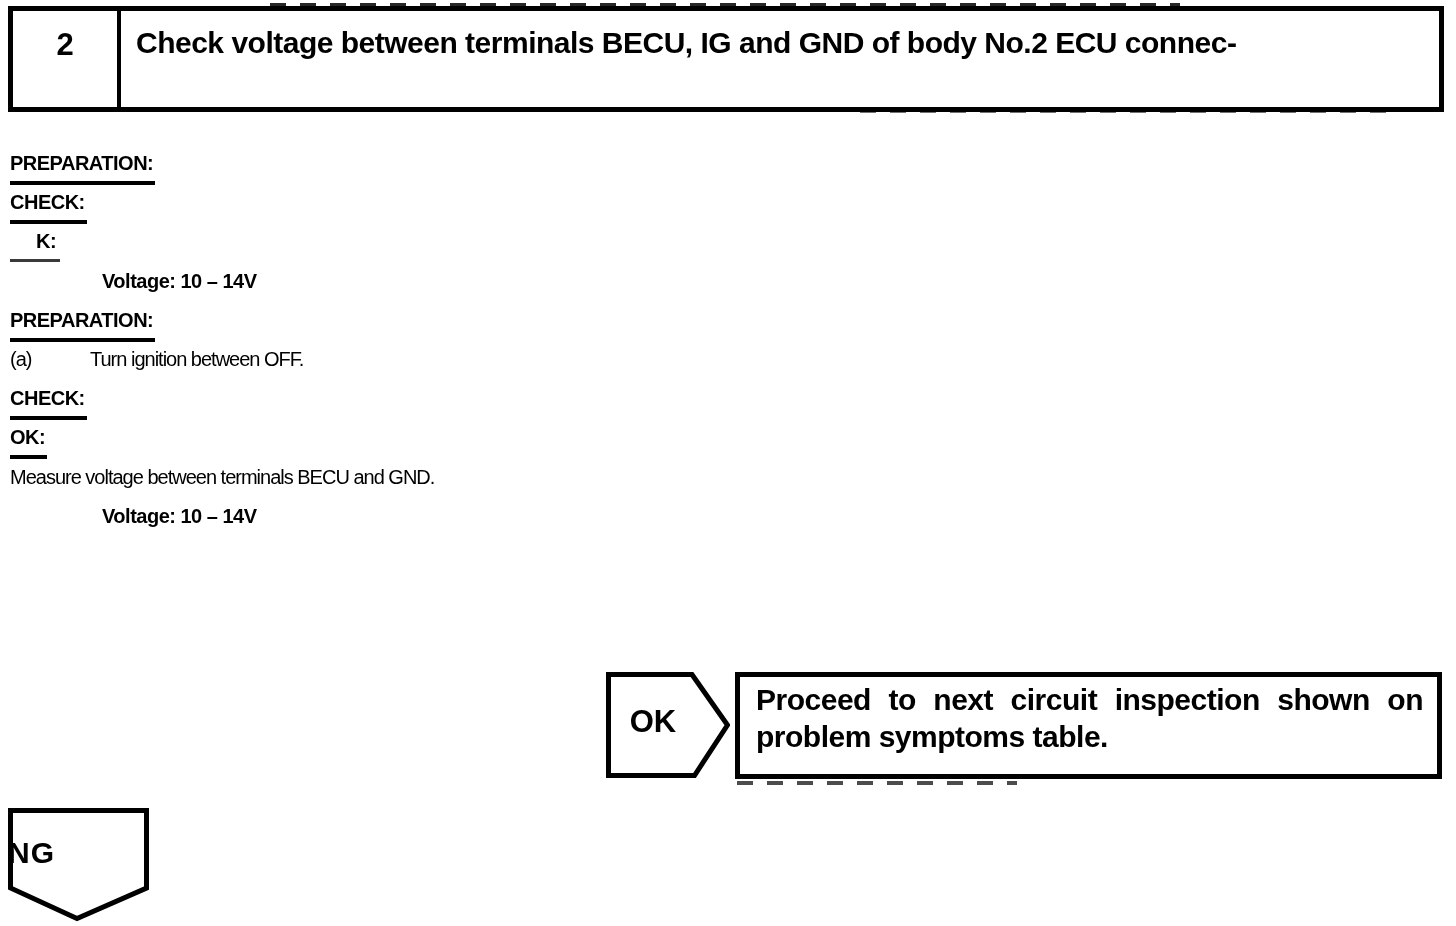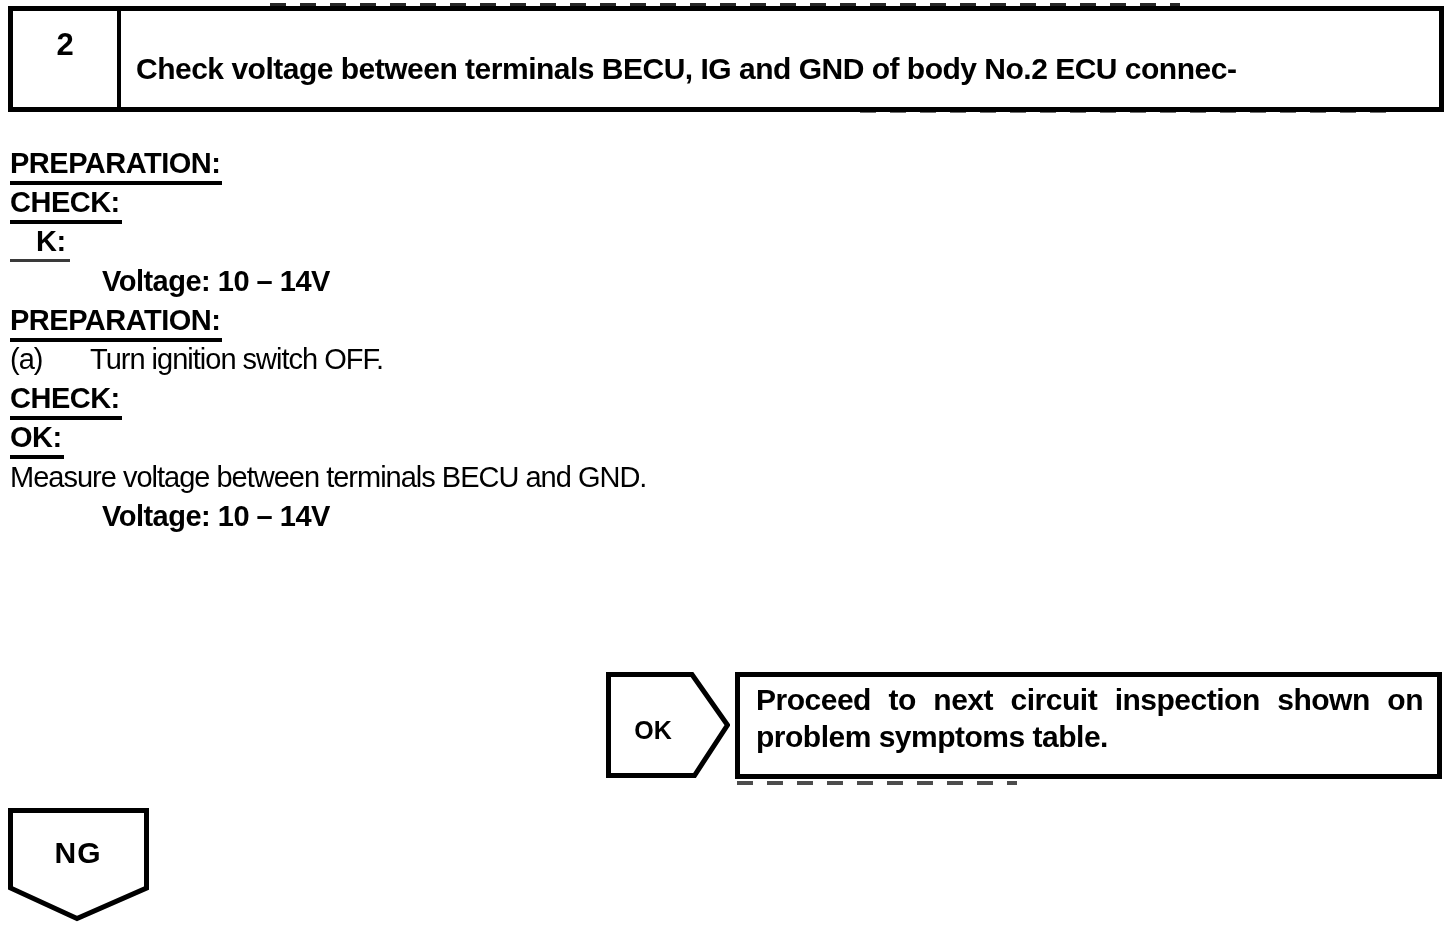--- a/index.html
+++ b/index.html
@@ -43,29 +43,29 @@
   .step-title {
     flex: 1;
     padding: 13px 10px 0 15px;
     font-size: 30px;
     font-weight: bold;
     line-height: 37px;
     letter-spacing: -0.5px;
     white-space: nowrap;
     overflow: hidden;
   }
-  .step-title .line { display: block; margin-top: 26px; }
+  .step-title .line { display: block; }
 
   
   .procedure {
     position: absolute;
     left: 10px;
     top: 144px;
     width: 1430px;
-    font-size: 29px;
+    font-size: 20px;
     letter-spacing: -1px;
   }
   .row { height: 39.2px; line-height: 39px; white-space: nowrap; }
   .row.heading span.u {
     display: inline-block;
     font-weight: bold;
     line-height: 30px;
     padding: 2px 2px 3px 0;
     border-bottom: 4px solid #000;
     letter-spacing: -0.5px;
@@ -93,23 +93,22 @@
     width: 124px;
     height: 106px;
   }
   .ok-arrow svg { position: absolute; left: 0; top: 0; }
   .ok-arrow .label {
     position: absolute;
     left: 0;
     top: 32px;
     width: 94px;
     text-align: center;
-    font-size: 25px;
-    font-weight: bold;
-    margin-top: 12px;
+    font-size: 31px;
+    font-weight: bold;
   }
   .result-box {
     position: absolute;
     left: 735px;
     top: 672px;
     width: 707px;
     height: 107px;
     border: 5px solid #000;
     box-sizing: border-box;
     padding: 4px 14px 0 16px;
@@ -133,21 +132,20 @@
     top: 808px;
     width: 142px;
     height: 114px;
   }
   .ng-flag svg { position: absolute; left: 0; top: 0; }
   .ng-flag .label {
     position: absolute;
     left: 0;
     top: 28px;
     width: 140px;
-    text-align: center;
     font-size: 30px;
     font-weight: bold;
     letter-spacing: 1px;
   }
 
   
   .scan-dashes {
     position: absolute;
     background: repeating-linear-gradient(90deg, #000 0 16px, transparent 16px 30px);
     opacity: 0.85;
@@ -182,21 +180,21 @@
       <span class="u">CHECK:</span>
     </div>
     <div class="row heading-faded">
       <span class="u">K:</span>
     </div>
     <div class="row spec">Voltage: 10 – 14V</div>
     <div class="row heading">
       <span class="u">PREPARATION:</span>
     </div>
     <div class="row item">
-      <span class="marker">(a)</span><span>Turn ignition switch OFF.</span>
+      <span class="marker">(a)</span><span>Turn ignition between OFF.</span>
     </div>
     <div class="row heading">
       <span class="u">CHECK:</span>
     </div>
     <div class="row heading">
       <span class="u">OK:</span>
     </div>
     <div class="row plain">Measure voltage between terminals BECU and GND.</div>
     <div class="row spec">Voltage: 10 – 14V</div>
   </div>

